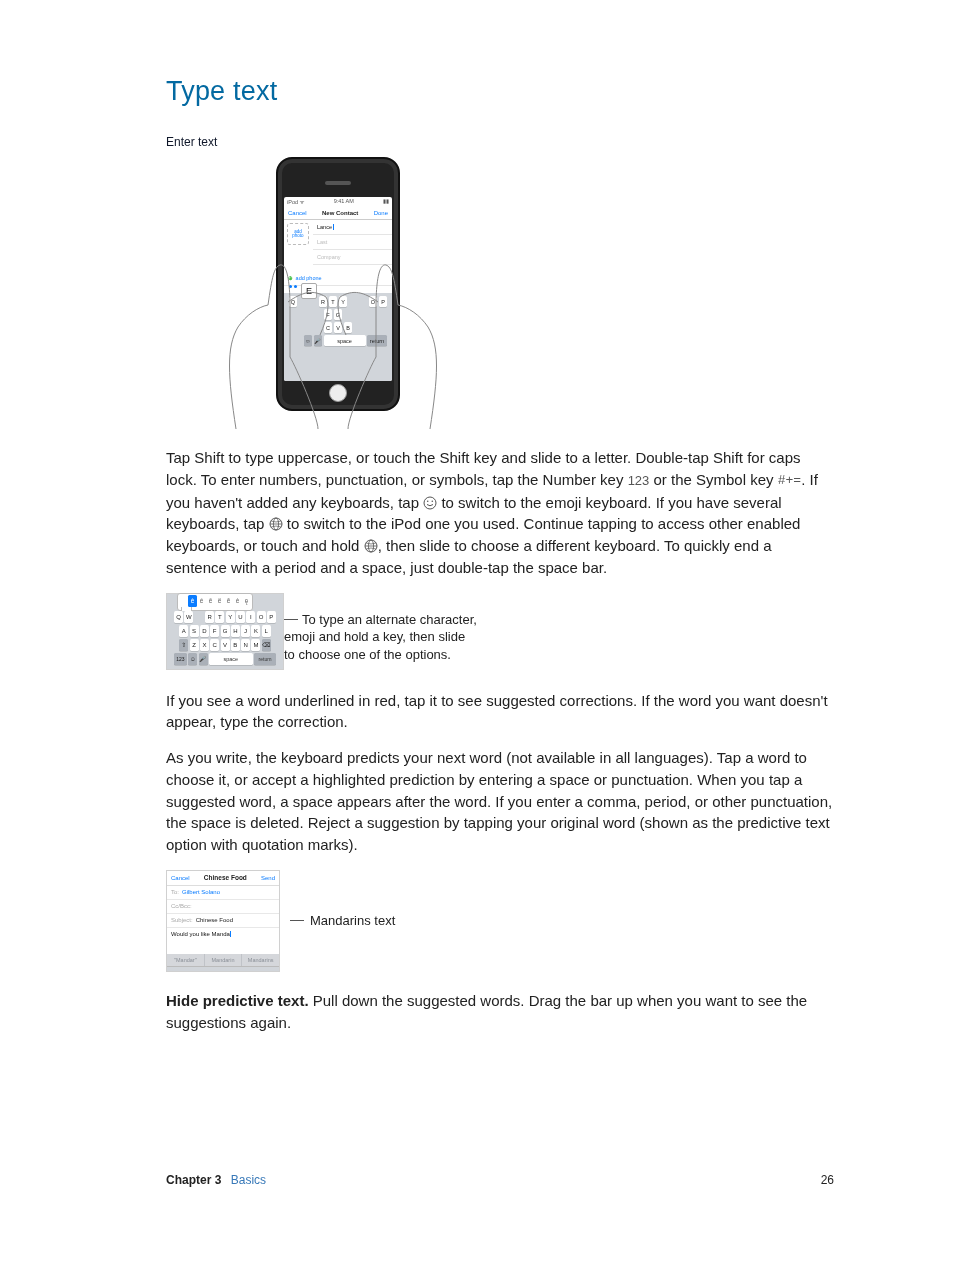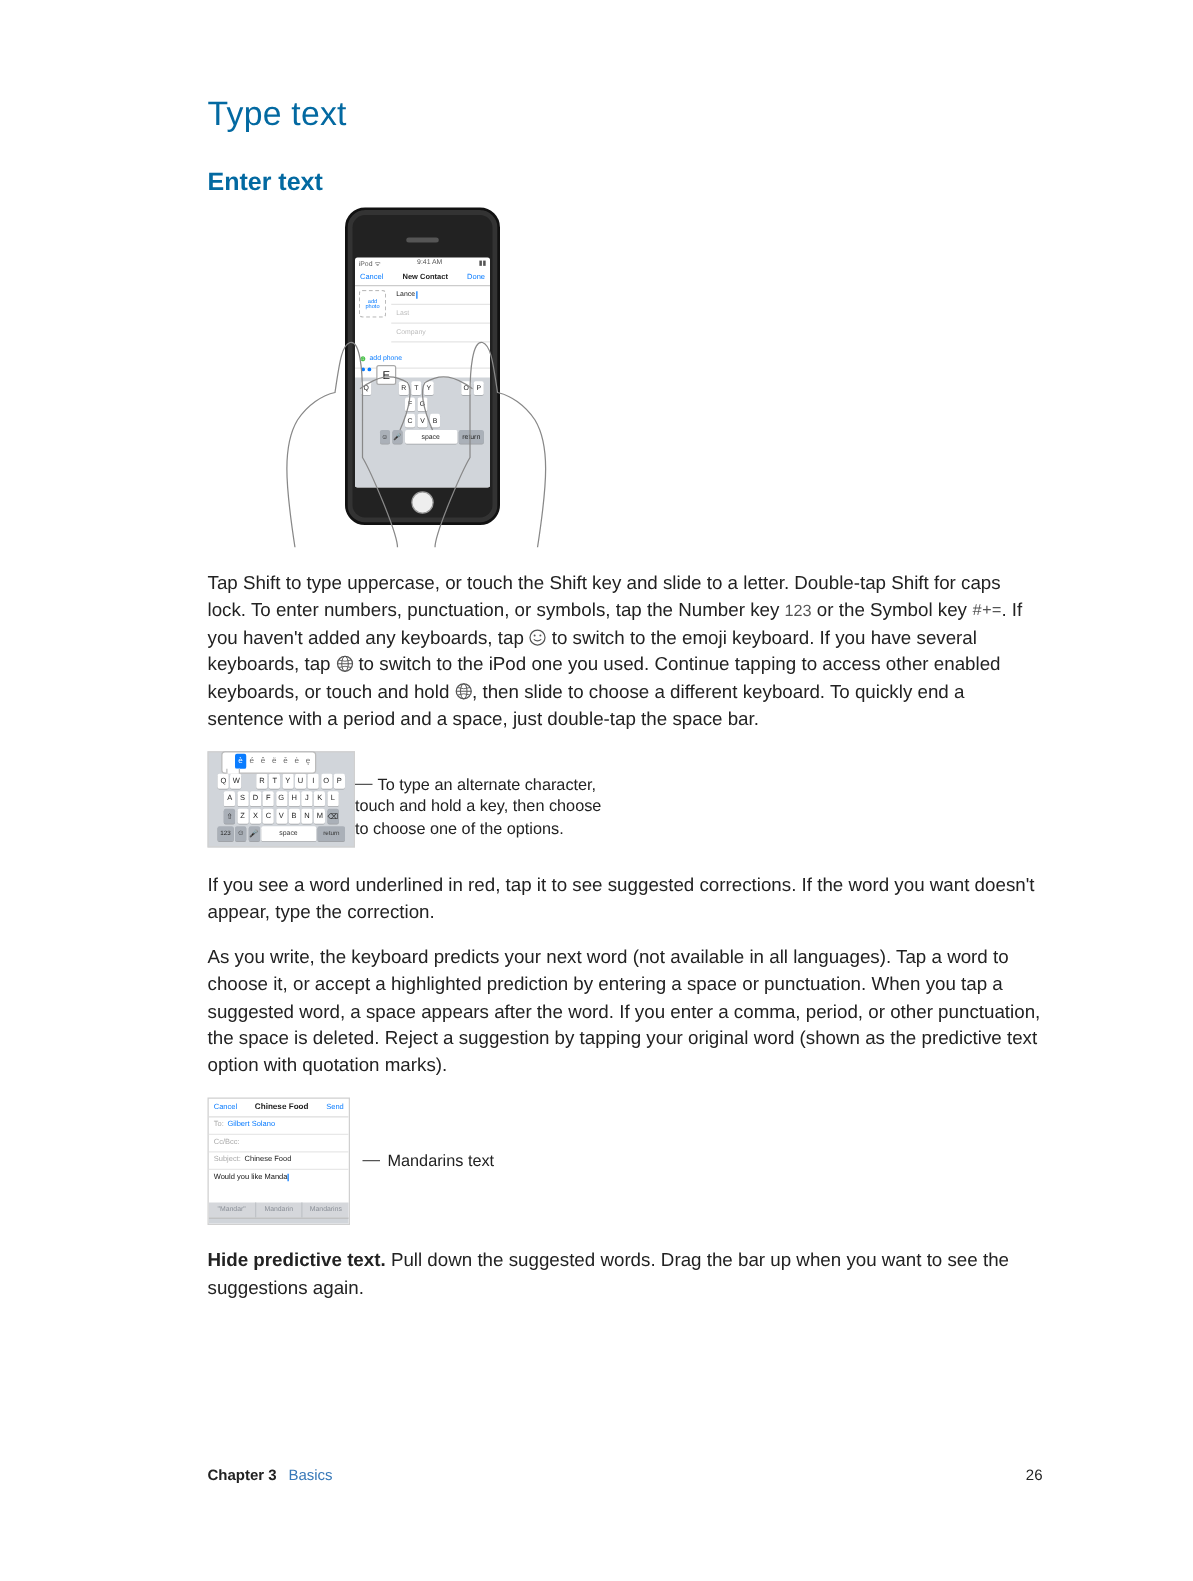--- a/index.html
+++ b/index.html
@@ -18,23 +18,23 @@
     position: relative;
   }
   h1.section-title {
     color: #0369a1;
     font-weight: 400;
     font-size: 27px;
     margin: 0 0 2px 0;
     letter-spacing: 0.2px;
   }
   h2.subsection {
-    color: #0369a1;
-    font-weight: 700;
-    font-size: 20px;
+    color: #0f172a;
+    font-weight: 400;
+    font-size: 12px;
     margin: 28px 0 4px 0;
   }
   p {
     font-size: 15px;
     line-height: 1.45;
     margin: 0 0 14px 0;
     color: #222;
   }
   p.tight { margin-bottom: 8px; }
   .key123 { font-family: Helvetica, Arial, sans-serif; font-size: 13px; color:#555; }
@@ -315,21 +315,21 @@
       <div class="krow">
         <div class="k mod num">123</div>
           <div class="k mod">☺</div>
           <div class="k mod mic">🎤</div>
           <div class="k space">space</div>
           <div class="k mod ret">return</div>
       </div>
     </div>
     <div class="callout2">
       <span class="line"></span><span>To type an alternate character,</span><br>
-      <span>touch and hold a key, then choose</span><br>
+      <span>emoji and hold a key, then slide</span><br>
       <span>to choose one of the options.</span>
     </div>
   </div>
 
   <p>If you see a word underlined in red, tap it to see suggested corrections. If the word you want doesn't appear, type the correction.</p>
   <p>As you write, the keyboard predicts your next word (not available in all languages). Tap a word to choose it, or accept a highlighted prediction by entering a space or punctuation. When you tap a suggested word, a space appears after the word. If you enter a comma, period, or other punctuation, the space is deleted. Reject a suggestion by tapping your original word (shown as the predictive text option with quotation marks).</p>
 
   <div class="fig3-wrap">
     <div class="fig3">
       <div class="nav">

